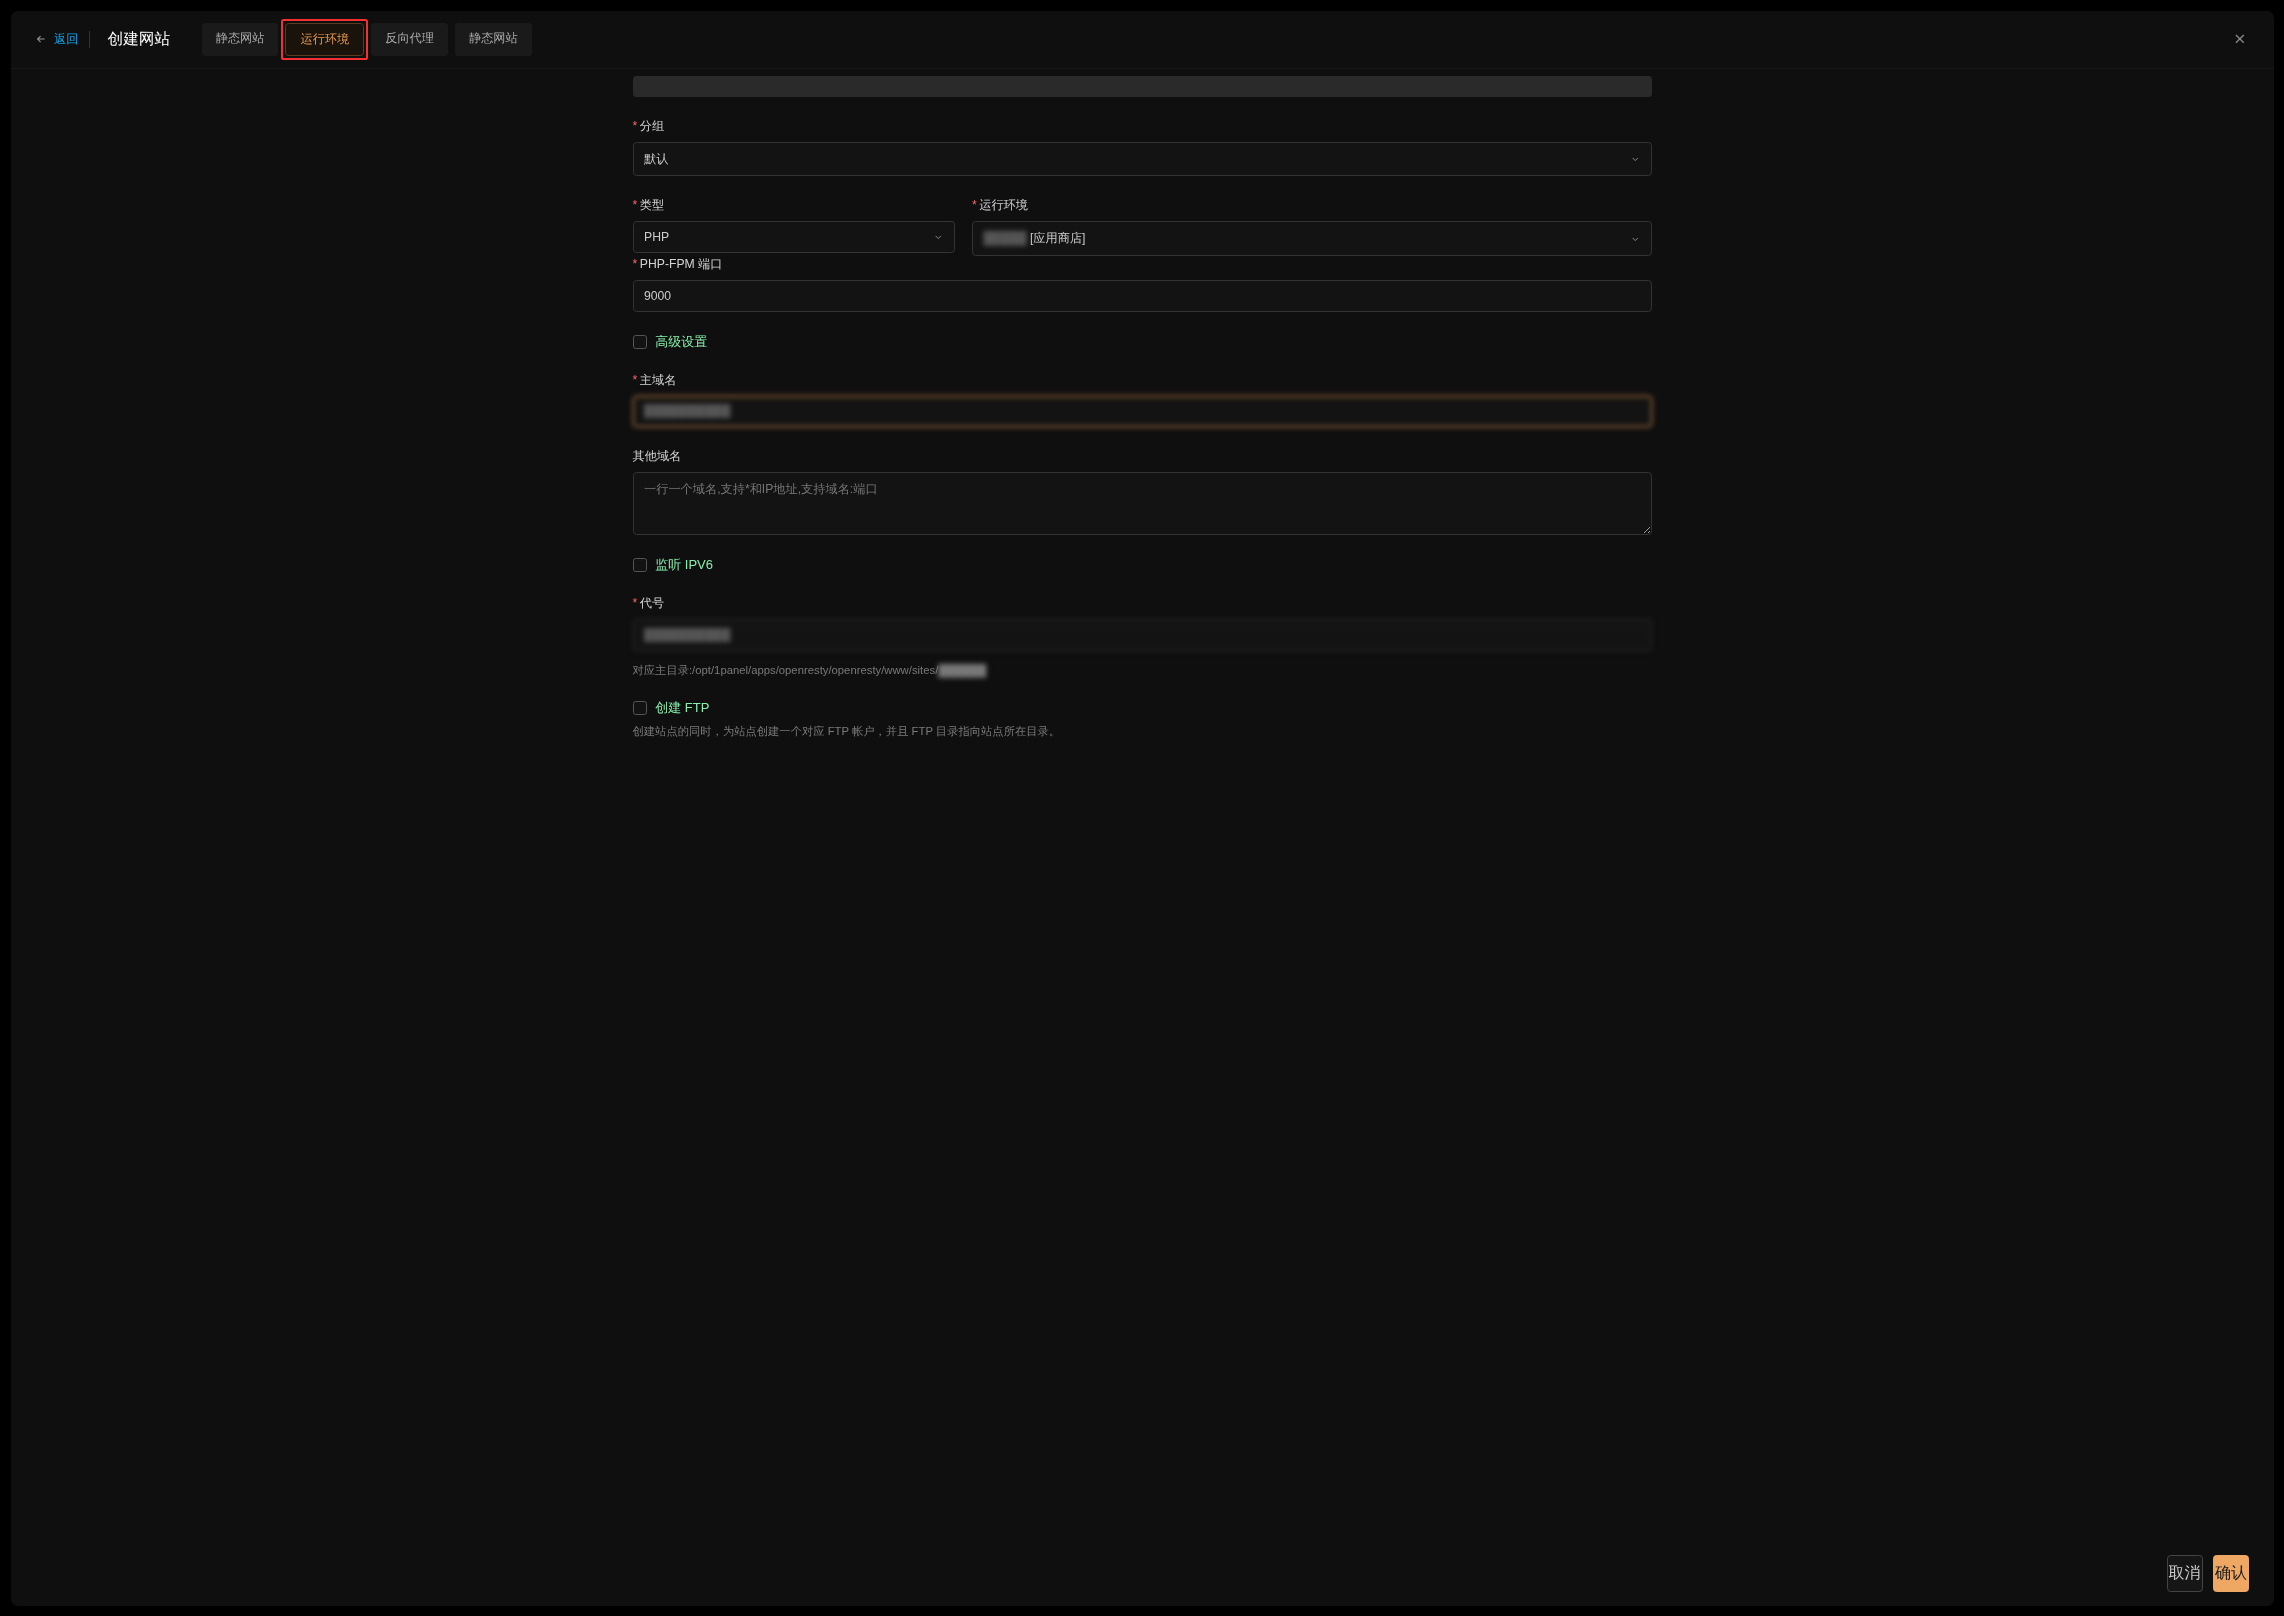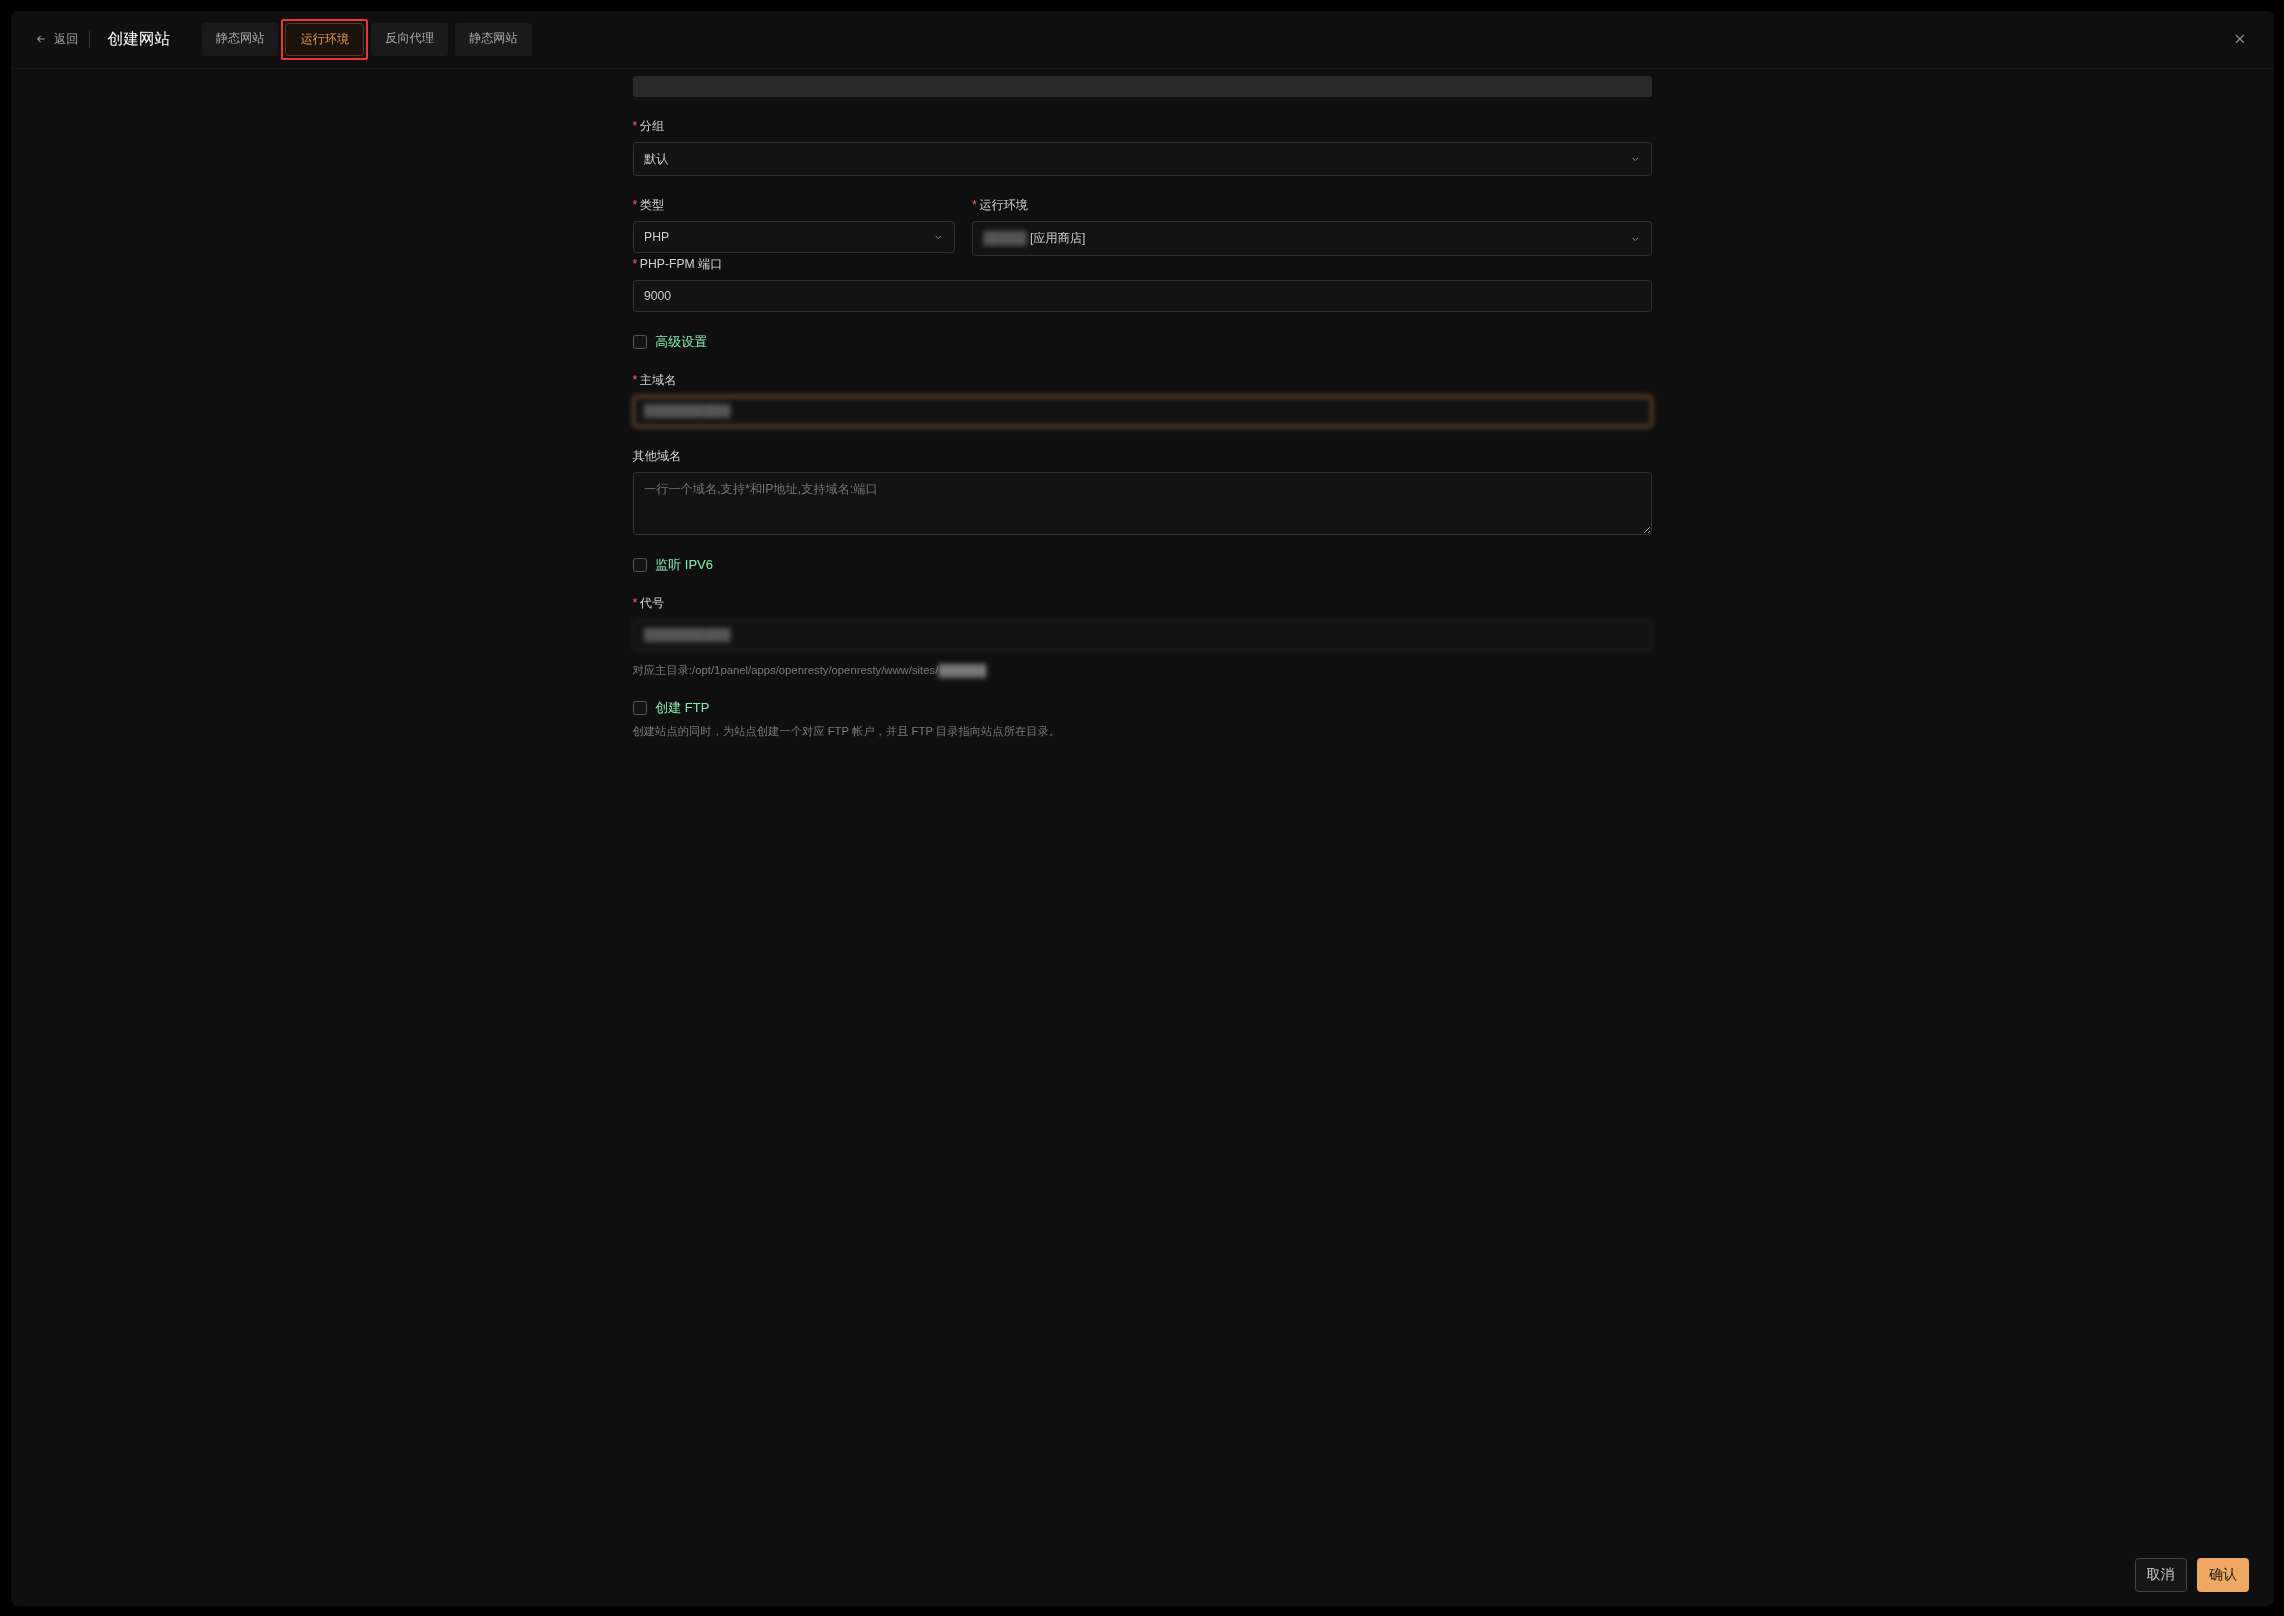--- a/index.html
+++ b/index.html
@@ -27,21 +27,21 @@
       display: flex;
       align-items: center;
       padding: 12.2px 24.4px;
       gap: 10.5px;
       border-bottom: 0.9px solid rgba(255,255,255,0.04);
     }
     .back-btn {
       display: flex;
       align-items: center;
       gap: 7px;
-      color: #a3a3a3;
+      color: #0ea5e9;
       cursor: pointer;
       font-size: 12.2px;
       padding-right: 10.5px;
       border-right: 0.9px solid #333;
     }
     .back-btn svg { width: 12.2px; height: 12.2px; stroke: #9a9a9a; }
     .title {
       color: #fff;
       font-size: 15.7px;
       font-weight: 400;
@@ -143,22 +143,22 @@
     .help { font-size: 11.3px; color: #7a7a7a; margin-top: 5.2px; }
     .help .blur-val { filter: blur(2.6px); }
 
     .footer {
       display: flex;
       justify-content: flex-end;
       gap: 10.5px;
       padding: 14px 24.4px;
     }
     .btn {
-      padding: 7px 11px;
-      font-size: 14px;
+      padding: 7px 1px;
+      font-size: 16px;
       border-radius: 3.5px;
       cursor: pointer;
       border: 0.9px solid #444;
       background: #161616;
       color: #ccc;
     }
     .btn.primary {
       background: #efa863;
       border-color: #efa863;
       color: #1a1a1a;

